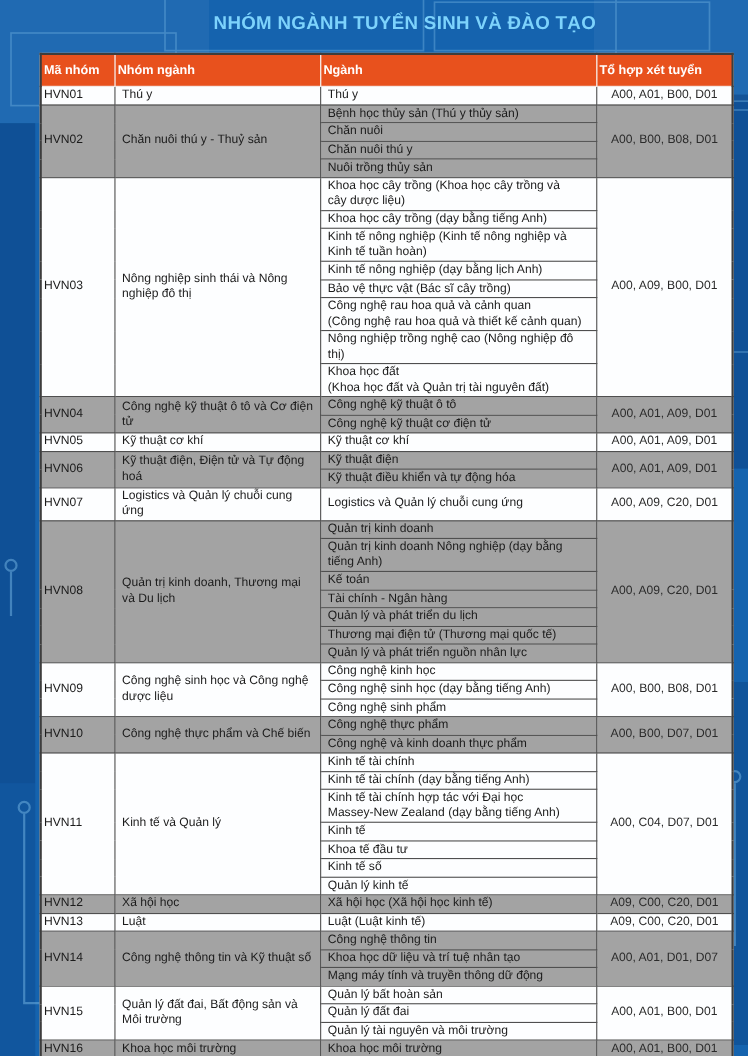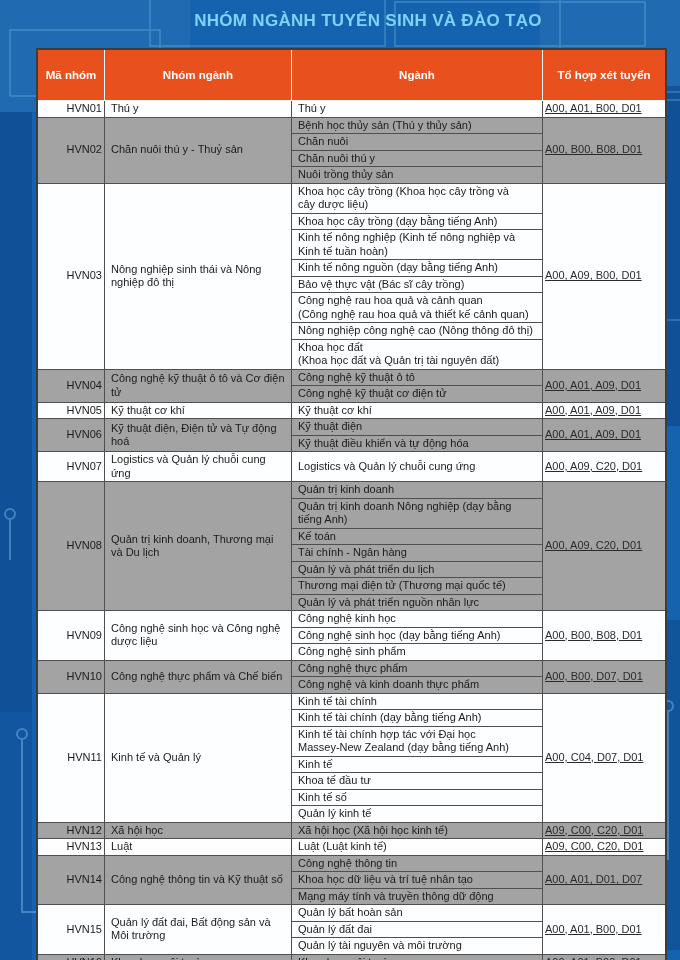--- a/index.html
+++ b/index.html
@@ -14,36 +14,36 @@
     color:#7dd3fc;font-size:17px;font-weight:bold;letter-spacing:.3px;margin:0;padding-left:28px;
   }
   table.tbl{
     position:absolute;left:36px;top:48px;width:608px;
     border-collapse:collapse;table-layout:fixed;
     border:2px solid #3d3d3d;
     background:#ffffff;
   }
   .tbl th{
     background:#e8511d;color:#ffffff;
-    font-size:11.5px;font-weight:bold;text-align:center;
-    padding:19px 2px;border:1px solid #f6f6f6;border-top:none;
+    font-size:11.5px;font-weight:bold;text-align:left;
+    padding:8px 2px;border:1px solid #f6f6f6;border-top:none;
   }
   .tbl th.c1{width:62px;border-left:none;}
   .tbl th.c2{width:182px;}
   .tbl th.c3{width:246px;}
   .tbl th.c4{width:118px;border-right:none;}
   .tbl td{
     border:1px solid #4f4f4f;
     font-size:11px;color:#1b1b1b;
     line-height:13.5px;padding:1px 6px;
     vertical-align:middle;
   }
-  .tbl td.code{text-align:right;padding:1px 2px;}
+  .tbl td.code{text-align:left;padding:1px 2px;}
   .tbl td.major{white-space:pre-line;}
-  .tbl td.combo{color:#2b2b2b;padding:1px 2px;text-decoration:underline;}
+  .tbl td.combo{text-align:center;color:#2b2b2b;padding:1px 2px;}
   tr.white td{background:#fdfeff;}
   tr.blue td{background:#a3a3a3;}
 </style>
 </head>
 <body>
 
 <svg class="decor" viewBox="0 0 680 960" xmlns="http://www.w3.org/2000/svg">
 
   <rect x="0" y="0" width="190" height="112" fill="#ffffff" opacity="0.05"></rect>
   <rect x="540" y="0" width="140" height="92" fill="#ffffff" opacity="0.05"></rect>
@@ -120,31 +120,31 @@
         <td class="combo" rowspan="8">A00, A09, B00, D01</td>
       </tr>
       <tr class="white">
         <td class="major">Khoa học cây trồng (dạy bằng tiếng Anh)</td>
       </tr>
       <tr class="white">
         <td class="major">Kinh tế nông nghiệp (Kinh tế nông nghiệp và
 Kinh tế tuần hoàn)</td>
       </tr>
       <tr class="white">
-        <td class="major">Kinh tế nông nguồn (dạy bằng tiếng Anh)</td>
+        <td class="major">Kinh tế nông nghiệp (dạy bằng lịch Anh)</td>
       </tr>
       <tr class="white">
         <td class="major">Bảo vệ thực vật (Bác sĩ cây trồng)</td>
       </tr>
       <tr class="white">
         <td class="major">Công nghệ rau hoa quả và cảnh quan
 (Công nghệ rau hoa quả và thiết kế cảnh quan)</td>
       </tr>
       <tr class="white">
-        <td class="major">Nông nghiệp công nghệ cao (Nông thông đô thị)</td>
+        <td class="major">Nông nghiệp trồng nghệ cao (Nông nghiệp đô thị)</td>
       </tr>
       <tr class="white">
         <td class="major">Khoa học đất
 (Khoa học đất và Quản trị tài nguyên đất)</td>
       </tr>
       <tr class="blue">
         <td class="code" rowspan="2">HVN04</td>
         <td class="group" rowspan="2">Công nghệ kỹ thuật ô tô và Cơ điện tử</td>
         <td class="major">Công nghệ kỹ thuật ô tô</td>
         <td class="combo" rowspan="2">A00, A01, A09, D01</td>

